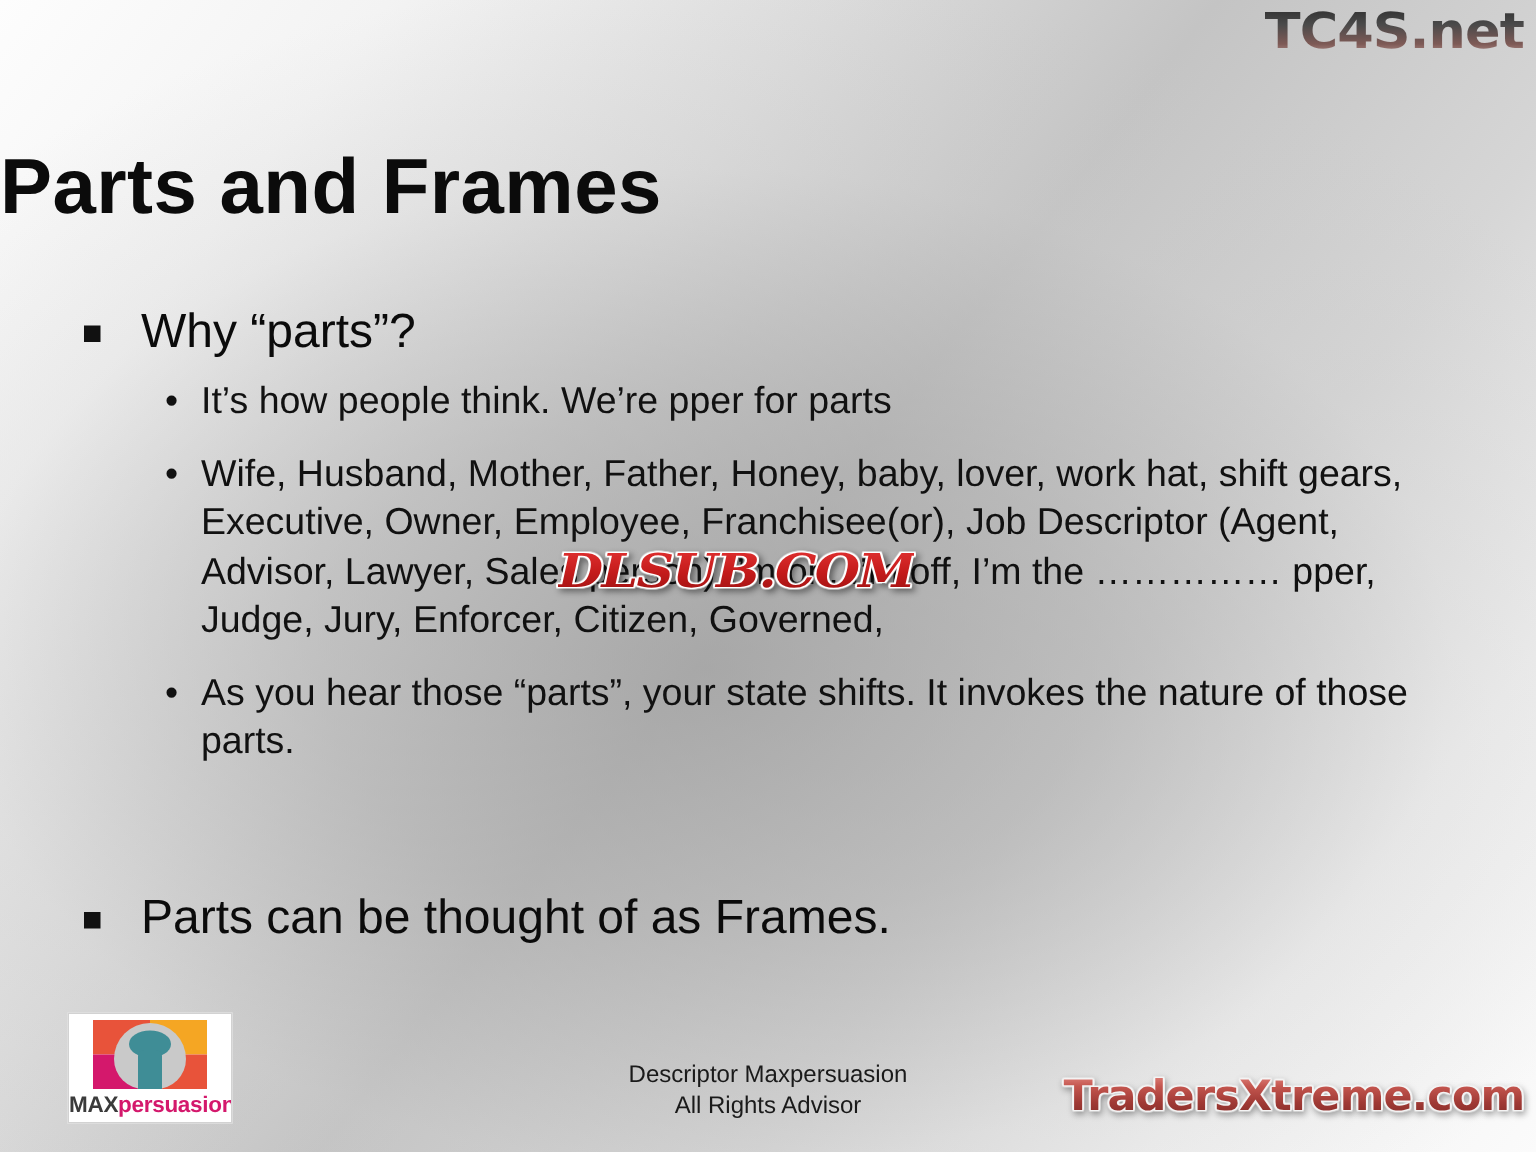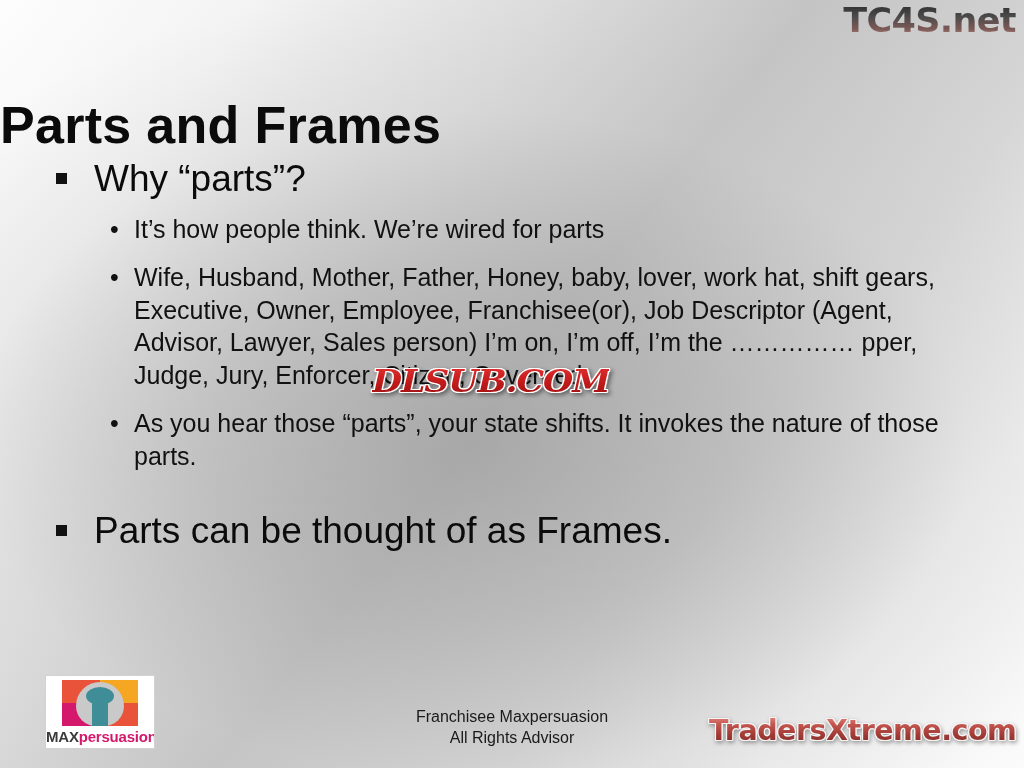--- a/index.html
+++ b/index.html
@@ -62,24 +62,25 @@
   
   #body {
     position: absolute;
     top: 158px;
     left: 46px;
     width: 940px;
   }
   .lvl1 {
     position: relative;
     padding-left: 48px;
-    font-size: 37px;
+    font-size: 32px;
     color: #0b0b0b;
     line-height: 1.16;
     margin-bottom: 6px;
+    margin-top: 44px;
   }
   .lvl1 > .mk {
     position: absolute;
     left: 10px;
     top: 15px;
     width: 11px;
     height: 11px;
     background: #111111;
   }
   .sublist {
@@ -214,21 +215,21 @@
   <div id="body">
 
     <div class="lvl1">
       <span class="mk"></span>
       <span>Why “parts”?</span>
     </div>
 
     <div class="sublist">
       <div class="lvl2">
         <span class="mk">•</span>
-        <span>It’s how people think. We’re wired for parts</span>
+        <span>It’s how people think. We’re pper for parts</span>
       </div>
       <div class="lvl2">
         <span class="mk">•</span>
         <span>Wife, Husband, Mother, Father, Honey, baby, lover, work hat, shift gears, Executive, Owner, Employee, Franchisee(or), Job Descriptor (Agent, Advisor, Lawyer, Sales person) I’m on, I’m off, I’m the …………… pper, Judge, Jury, Enforcer, Citizen, Governed,</span>
       </div>
       <div class="lvl2">
         <span class="mk">•</span>
         <span>As you hear those “parts”, your state shifts. It invokes the nature of those parts.</span>
       </div>
     </div>
@@ -238,21 +239,21 @@
     <div class="lvl1">
       <span class="mk"></span>
       <span>Parts can be thought of as Frames.</span>
     </div>
 
   </div>
 
   <div id="watermark">DLSUB.COM</div>
 
   <div id="copyright">
-    <div>Franchisee Maxpersuasion</div>
+    <div>Descriptor Maxpersuasion</div>
     <div>All Rights Advisor</div>
   </div>
 
   <div id="maxlogo">
     <div class="art">
       <div class="q1"></div>
       <div class="q2"></div>
       <div class="q3"></div>
       <div class="q4"></div>
       <div class="ring"></div>

